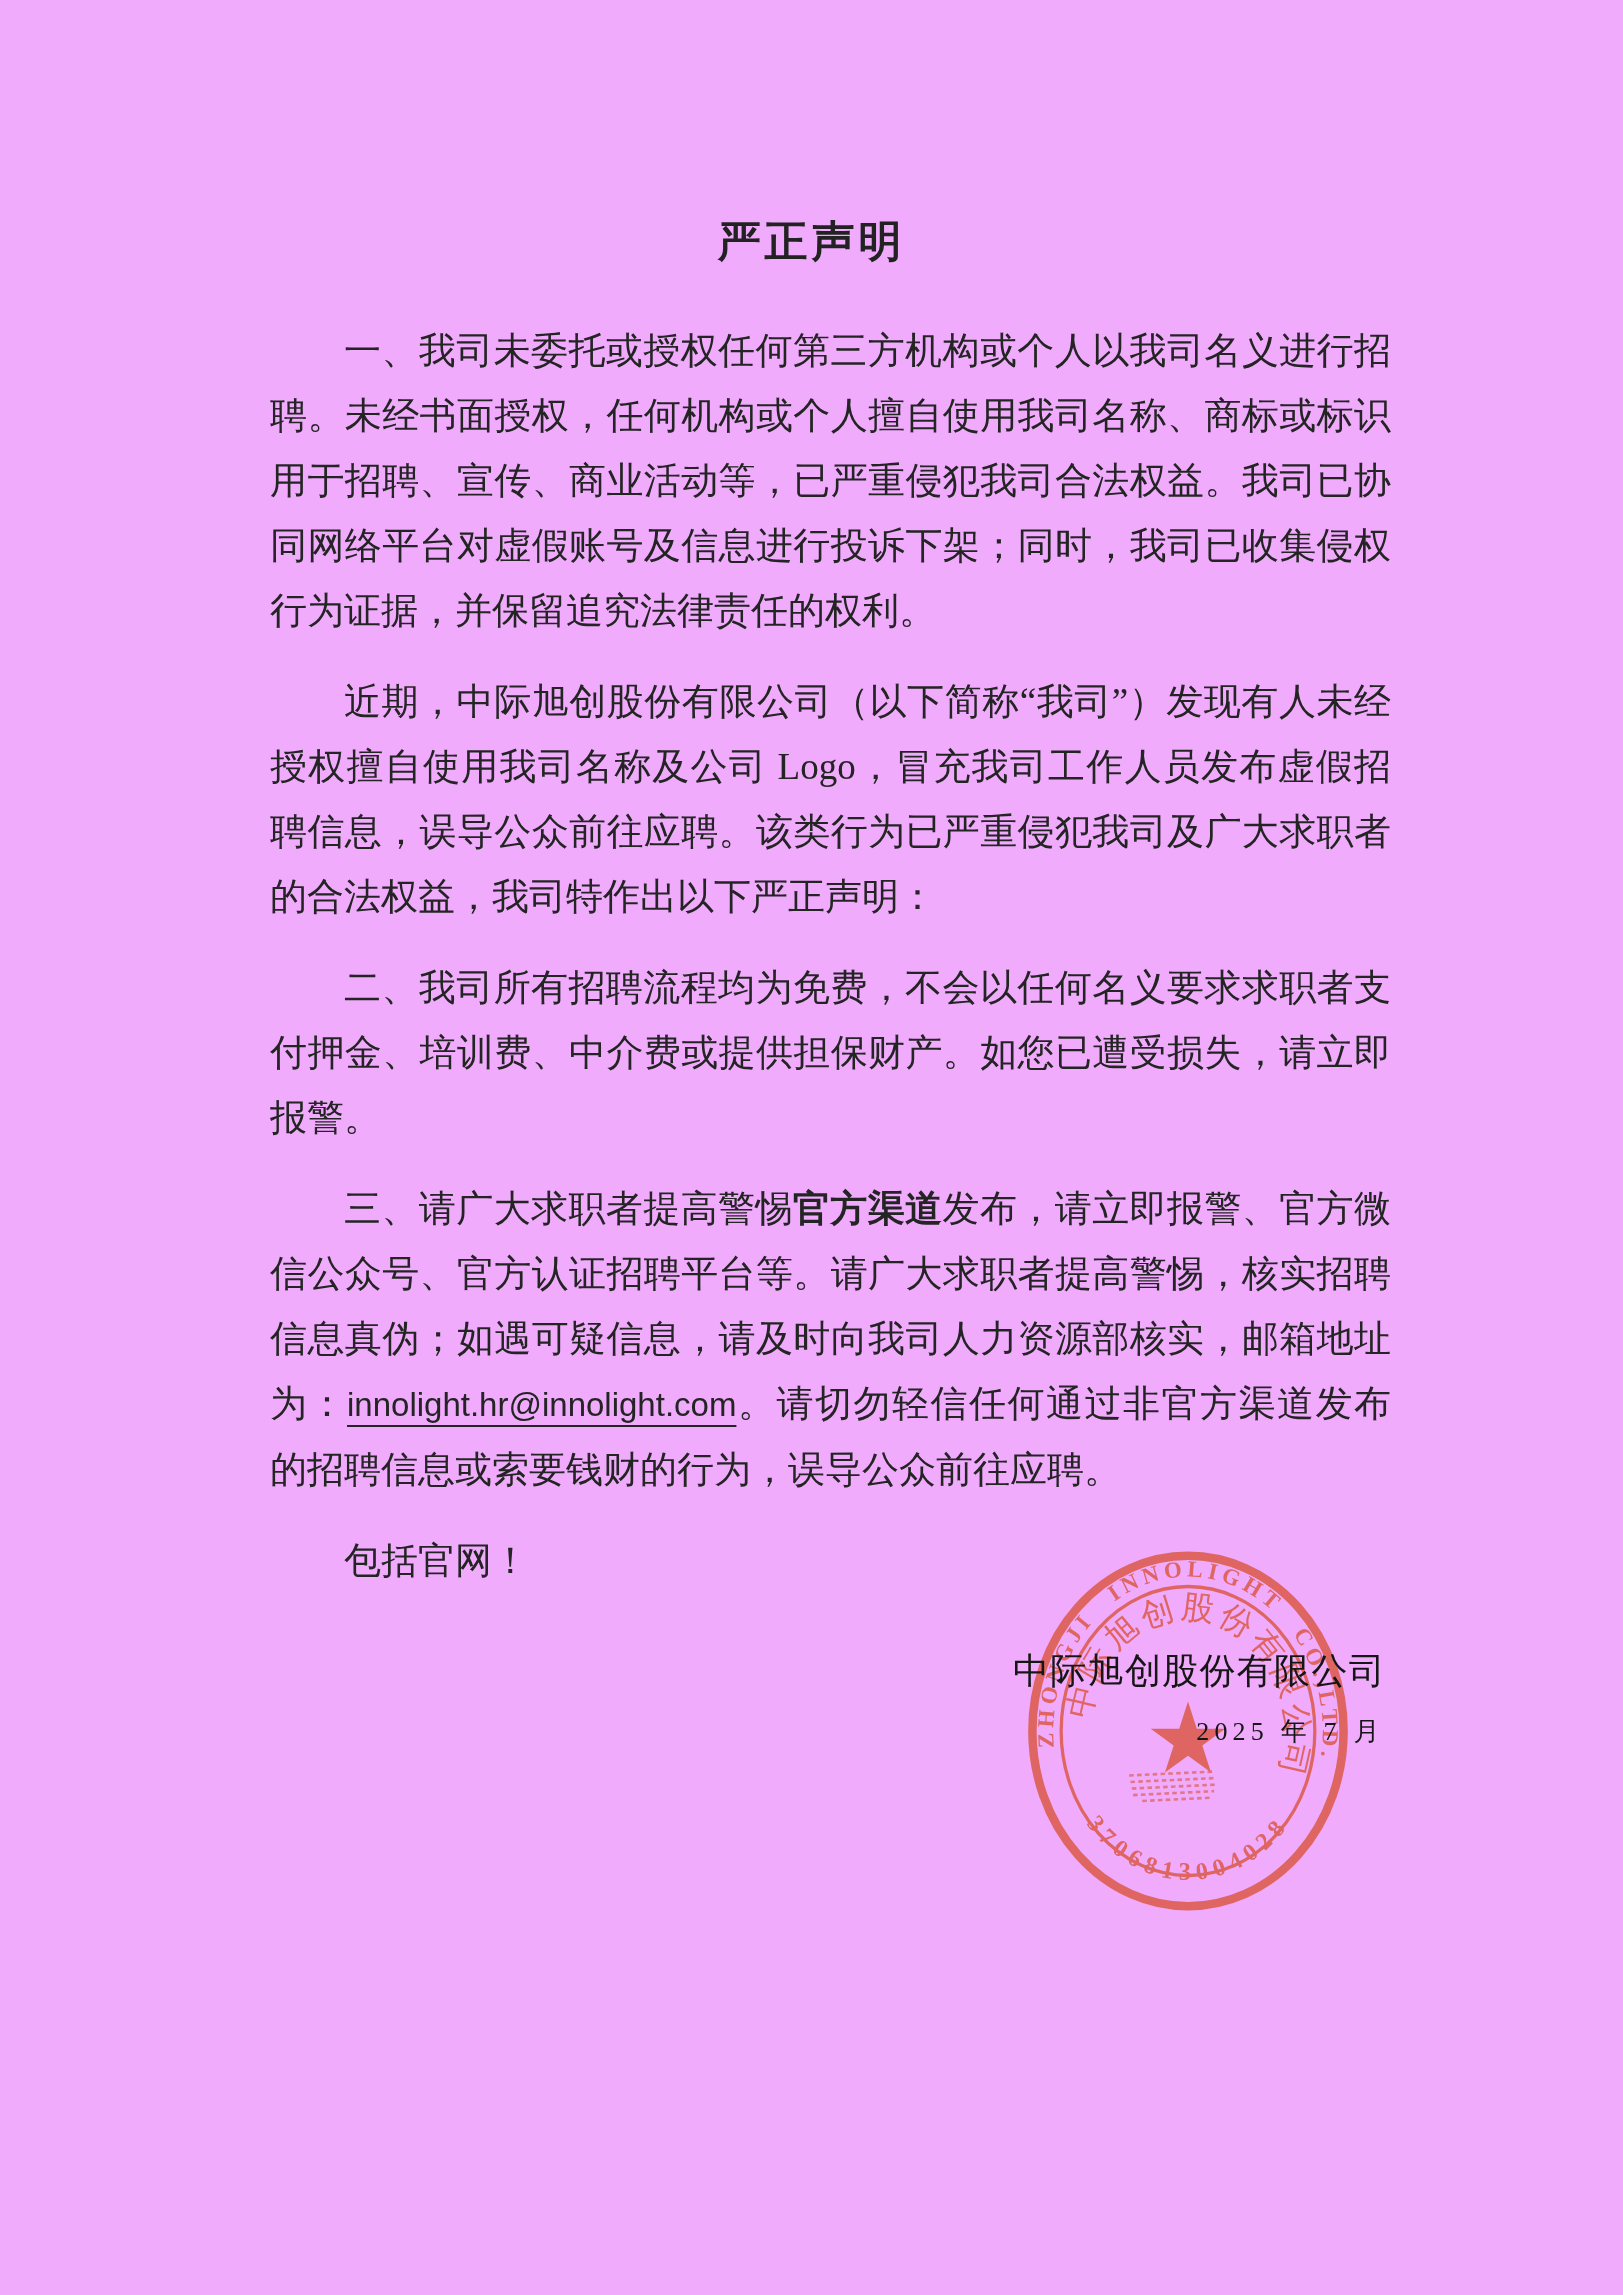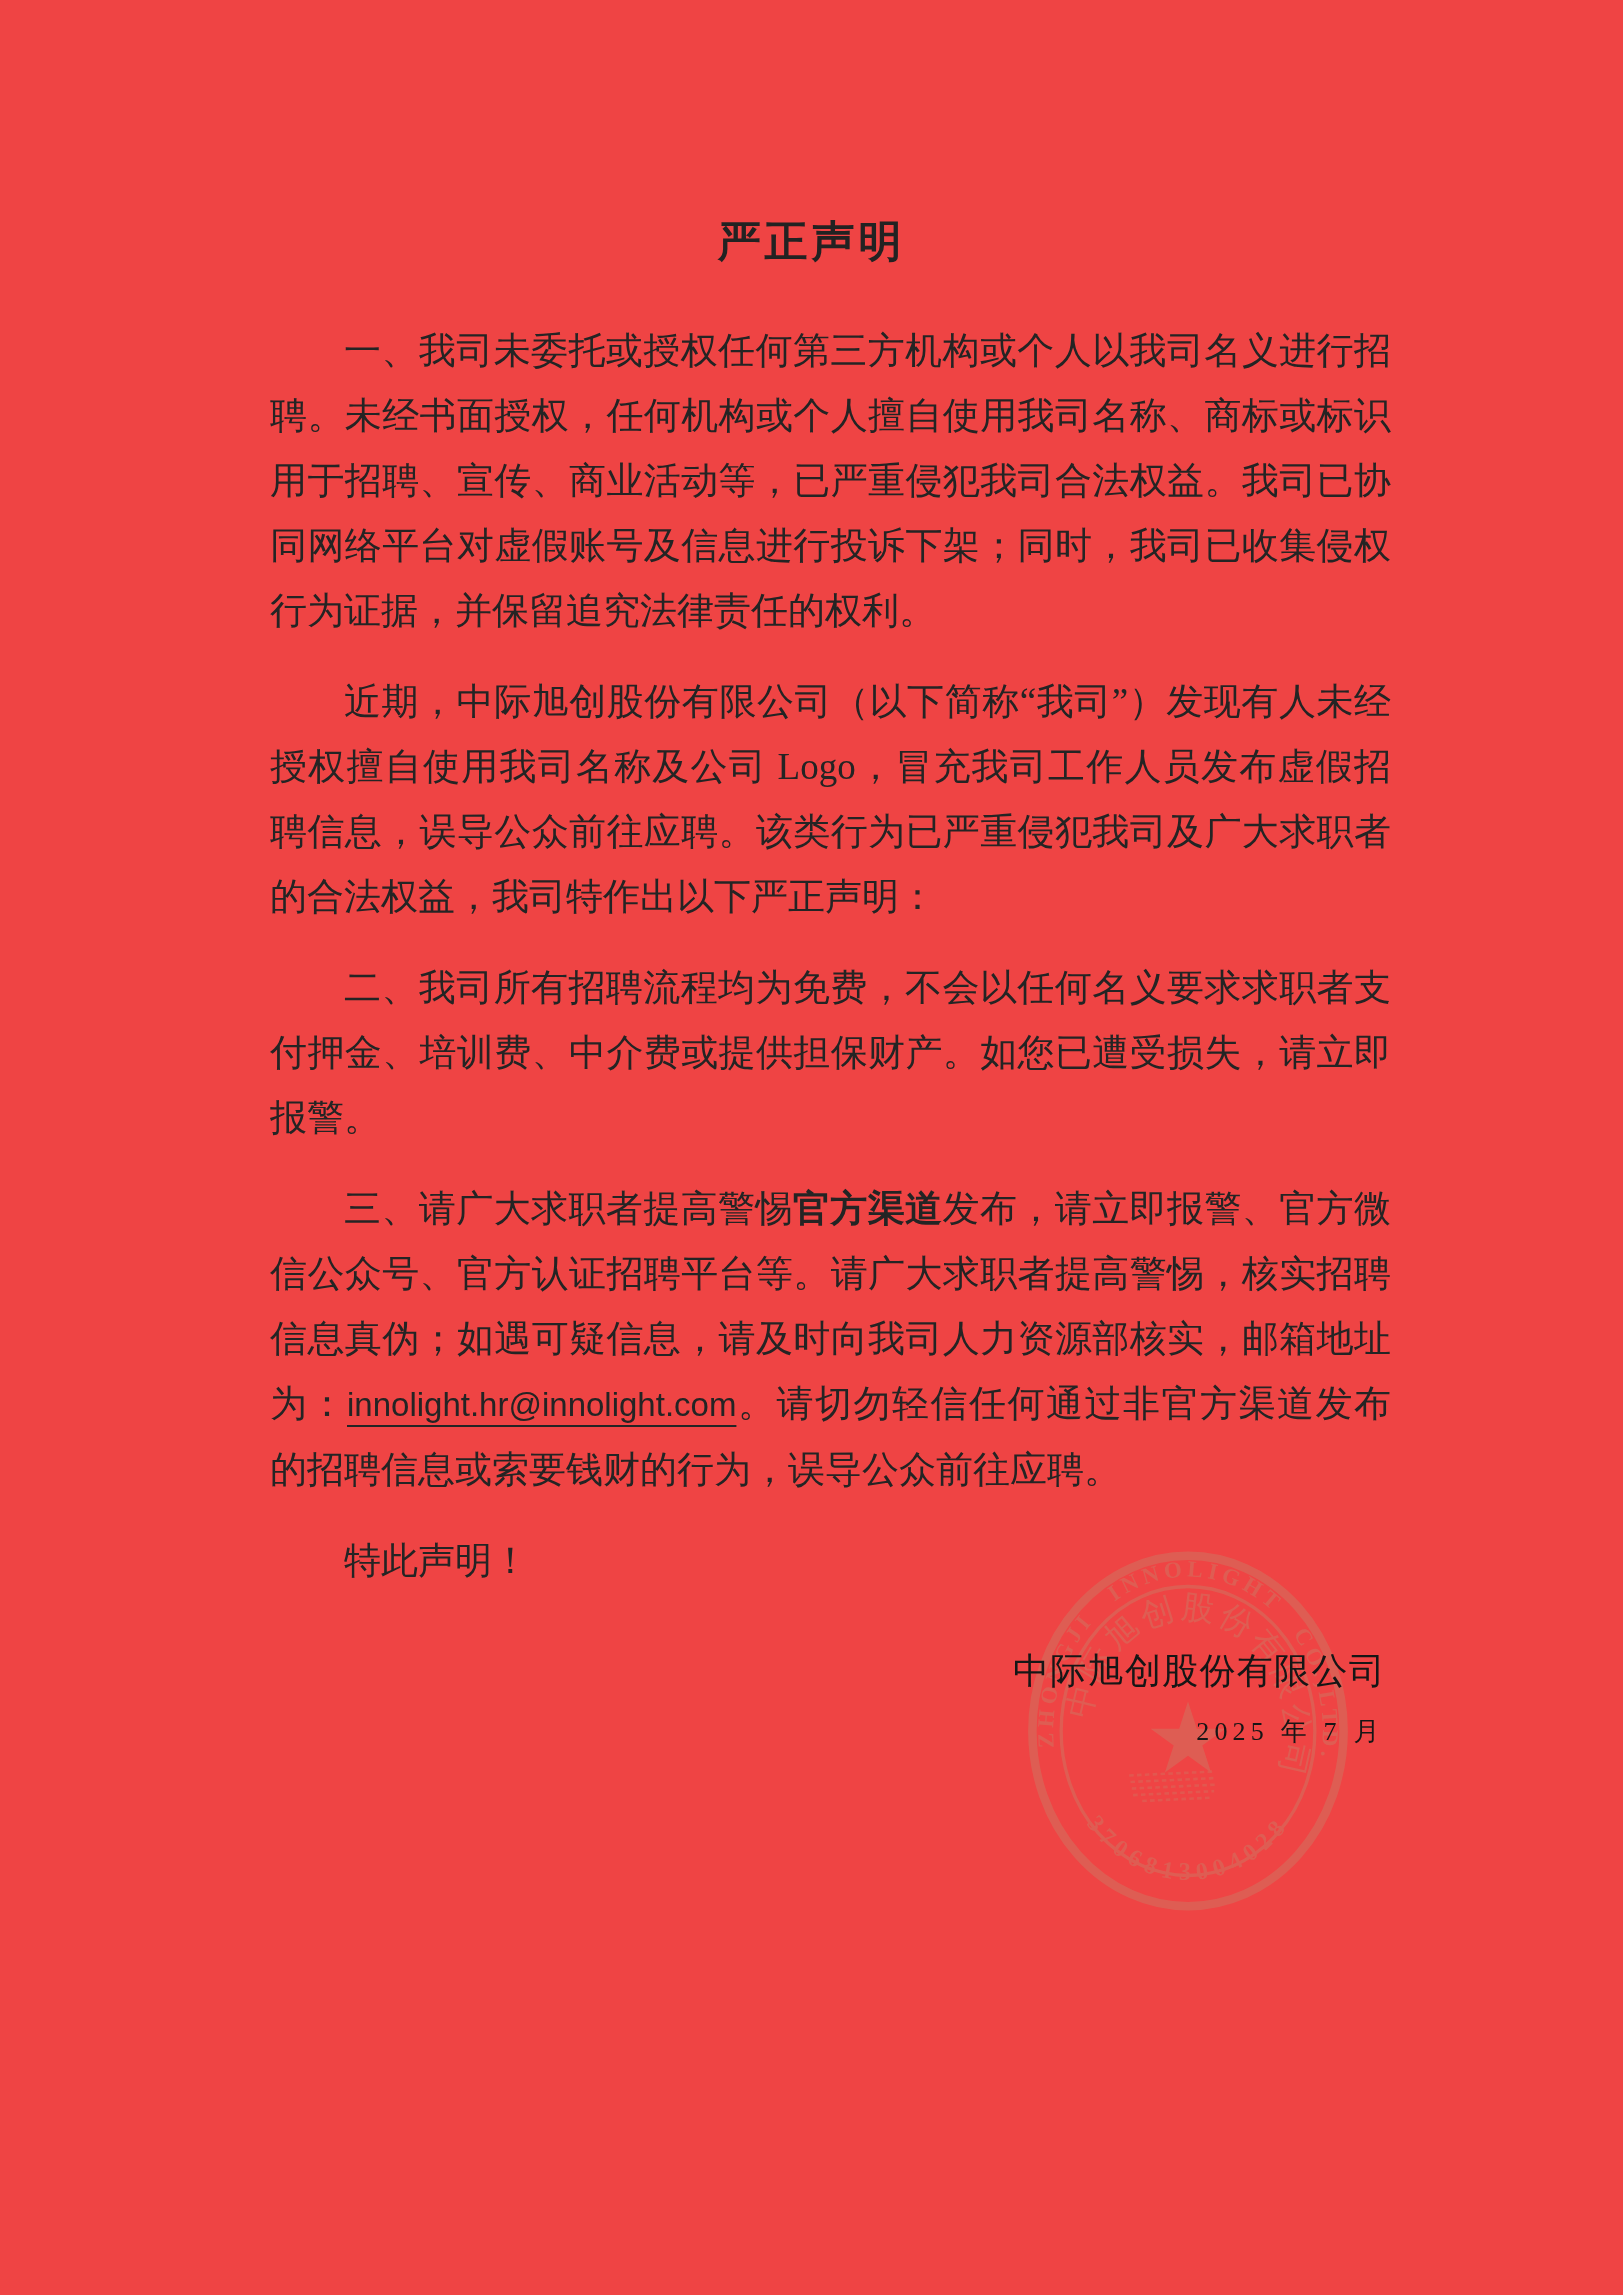--- a/index.html
+++ b/index.html
@@ -1,20 +1,20 @@
 <!DOCTYPE html>
 <html style="--ink: #dd6055;font-size:10.5px"><head>
 <meta charset="utf-8">
 <style>
   html,body{margin:0;padding:0;background:#ffffff;}
   .page{
     position:relative;
     width:1623px;
     height:2295px;
-    background:#ef4444;
+    background:#f0abfc;
     overflow:hidden;
     font-family:"Liberation Serif","DejaVu Serif",serif;
     color:#1e1e1e;
   }
   .title{
     position:absolute;
     top:213px;
     left:0;
     width:100%;
     margin:0;
@@ -106,21 +106,21 @@
 
 <div class="page">
 
   <h1 class="title">严正声明</h1>
 
   <div class="body-text">
     <p><span>一、我司未委托或授权任何第三方机构或个人以我司名义进行招聘。未经书面授权，任何机构或个人擅自使用我司名称、商标或标识用于招聘、宣传、商业活动等，已严重侵犯我司合法权益。我司已协同网络平台对虚假账号及信息进行投诉下架；同时，我司已收集侵权行为证据，并保留追究法律责任的权利。</span></p>
     <p><span>近期，中际旭创股份有限公司（以下简称“我司”）发现有人未经授权擅自使用我司名称及公司 Logo，冒充我司工作人员发布虚假招聘信息，误导公众前往应聘。该类行为已严重侵犯我司及广大求职者的合法权益，我司特作出以下严正声明：</span></p>
     <p><span>二、我司所有招聘流程均为免费，不会以任何名义要求求职者支付押金、培训费、中介费或提供担保财产。如您已遭受损失，请立即报警。</span></p>
     <p><span>三、请广大求职者提高警惕</span><span class="run-bold">官方渠道</span><span>发布，请立即报警、官方微信公众号、官方认证招聘平台等。请广大求职者提高警惕，核实招聘信息真伪；如遇可疑信息，请及时向我司人力资源部核实，邮箱地址为：</span><span class="run-email">innolight.hr@innolight.com</span><span>。请切勿轻信任何通过非官方渠道发布的招聘信息或索要钱财的行为，误导公众前往应聘。</span></p>
-    <p><span>特此声明！</span></p>
+    <p><span>包括官网！</span></p>
   </div>
 
   <svg class="stamp" viewBox="0 0 520 580" aria-hidden="true">
     <g class="ink">
       <ellipse cx="260" cy="290" rx="238" ry="268" stroke-width="13"></ellipse>
       <ellipse cx="260" cy="290" rx="194" ry="221" stroke-width="5"></ellipse>
       <path id="arcTop" d="M 81.6 408 A 206 236 0 1 1 428.8 425.4" fill="none" stroke="none"></path>
       <path id="arcBottom" d="M 88.5 404 A 198 228 0 0 0 431.5 404" fill="none" stroke="none"></path>
       <path id="arcInner" d="M 112.3 319.9 A 150 172 0 1 1 374.9 400.6" fill="none" stroke="none"></path>
     </g>

